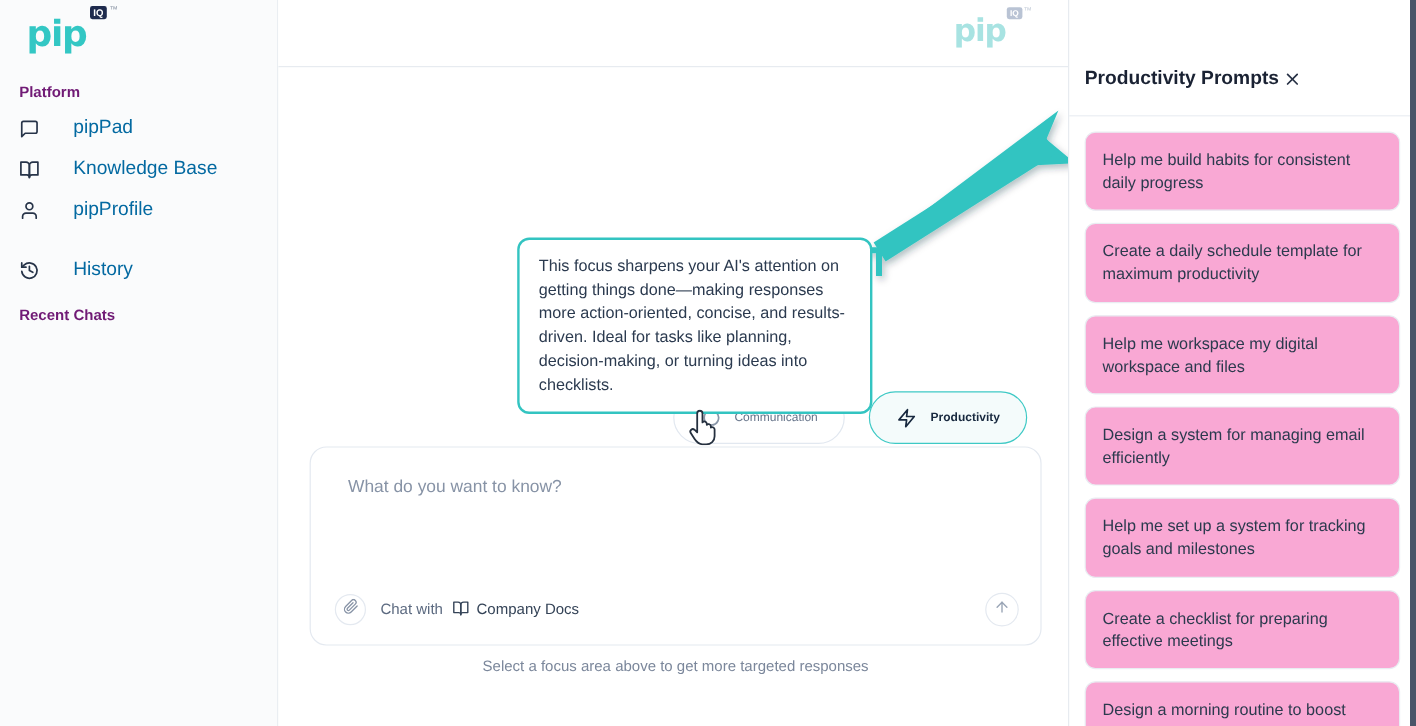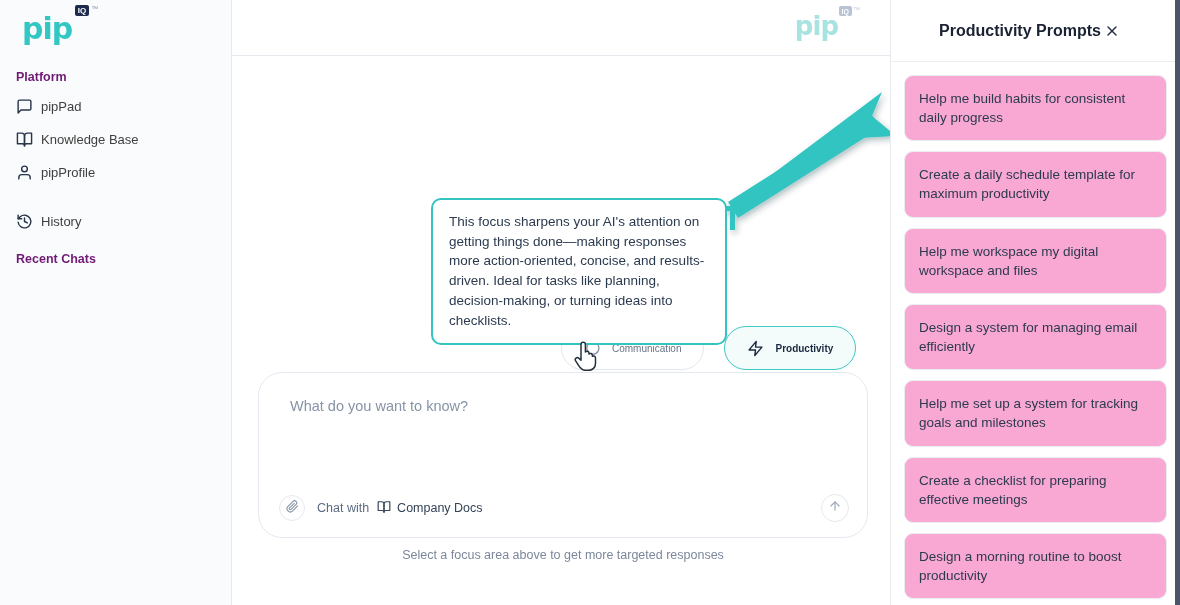--- a/index.html
+++ b/index.html
@@ -36,23 +36,23 @@
   .logo-tm {
     position: absolute; top: -9px; right: -26px;
     font-size: 7px; color: #8a95a5;
   }
 
   .nav-section-label {
     font-size: 12.5px; font-weight: bold; color: #701a75;
     padding: 14px 0 6px 16px;
   }
   .nav-item {
-    display: flex; align-items: center; gap: 8px;
+    display: flex; align-items: center; gap: 28px;
     padding: 8px 16px; cursor: pointer;
-    font-size: 13px; color: #404040;
+    font-size: 16px; color: #0369a1;
   }
   .nav-icon {
     width: 17px; height: 17px;
     display: flex; align-items: center; justify-content: center;
     color: #273449; flex: 0 0 17px;
   }
   .nav-icon svg { display: block; }
   .nav-gap { height: 16px; }
 
   
@@ -90,21 +90,21 @@
   .pill .pill-icon { display: flex; align-items: center; color: #8996a8; }
   .pill.active {
     border-color: #3ec9c5; background: #f4fbfb; color: #18293f; font-weight: bold;
   }
   .pill.active .pill-icon { color: #18293f; }
 
   
   .composer {
     position: absolute; left: 26px; top: 316px;
     width: 610px; height: 166px;
-    border: 1px solid #e4e9f0; border-radius: 24px;
+    border: 1px solid #e4e9f0; border-radius: 14px;
     background: #ffffff;
   }
   .composer-placeholder {
     position: absolute; left: 31px; top: 25px;
     font-size: 14.5px; color: #8793a6;
   }
   .composer-footer {
     position: absolute; left: 0; right: 0; bottom: 0;
     height: 58px; display: flex; align-items: center;
     padding: 0 18px 0 20px;
@@ -157,22 +157,22 @@
   }
 
   
   .prompts-panel {
     width: 290px; flex: 0 0 290px; height: 605px;
     background: #ffffff; border-left: 1px solid #e7ebf0;
     display: flex; flex-direction: column; position: relative;
   }
   .panel-header {
     height: 62px; flex: 0 0 62px;
-    display: flex; align-items: center; justify-content: center;
-    padding: 0 22px 0 13px; border-bottom: 1px solid #eaeef3;
+    display: flex; align-items: center; justify-content: flex-start;
+    padding: 0 22px 0 13px; border-bottom: 1px solid #eaeef3; margin-top: 35px;
   }
   .panel-title { font-size: 16px; font-weight: bold; color: #1a2233; }
   .panel-close {
     width: 22px; height: 22px; display: flex; align-items: center;
     justify-content: center; color: #283246; cursor: pointer;
   }
   .panel-list {
     flex: 1 1 auto; overflow-y: auto; padding: 13px 13px 13px 13px;
     display: flex; flex-direction: column; gap: 10px;
   }

